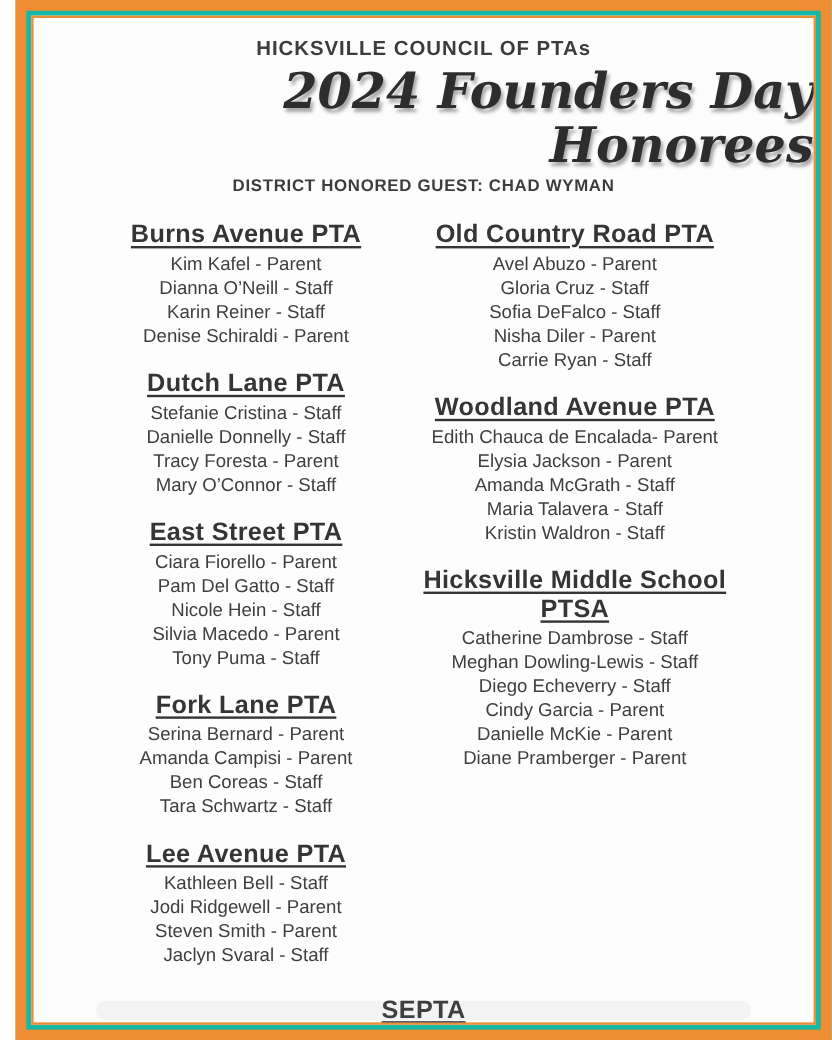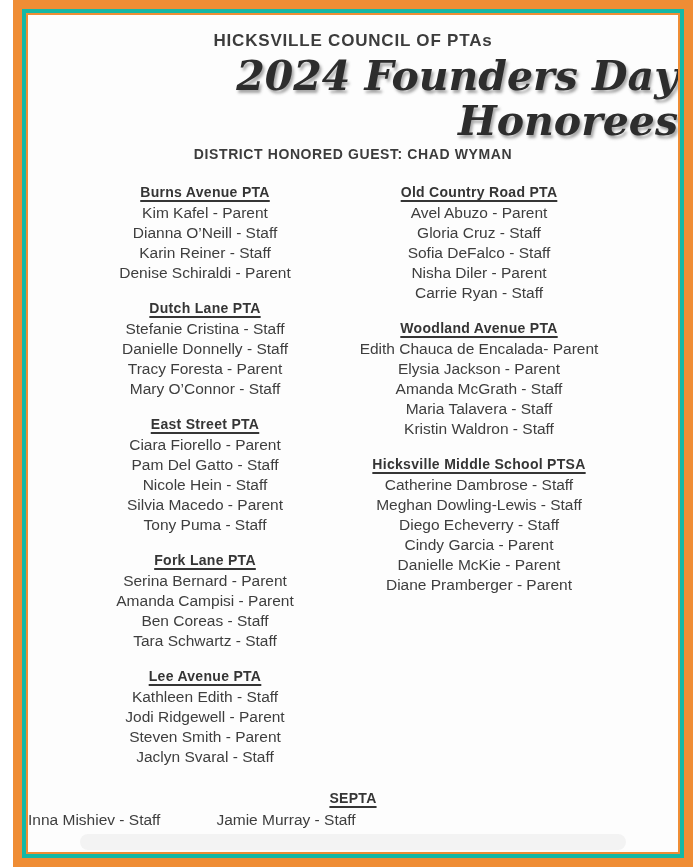--- a/index.html
+++ b/index.html
@@ -44,21 +44,21 @@
     color: #3c3c3c; margin-top: 2px;
   }
   .columns {
     display: flex; align-items: flex-start;
     margin-top: 22px;
     padding-left: 40px; padding-right: 62px;
   }
   .column { width: 50%; text-align: center; color: #3b3b3b; }
   .section { margin-bottom: 17px; }
   .section-title {
-    font-size: 14px; font-weight: 700;
+    font-size: 21px; font-weight: 700;
     text-decoration: underline;
     text-underline-offset: 3px;
     text-decoration-thickness: 1.5px;
     margin-bottom: 3px;
     color: #353535;
     letter-spacing: 0.3px;
   }
   .honoree { font-size: 15.5px; line-height: 20px; color: #3e3e3e; }
   .footer { text-align: center; margin-top: 6px; color: #3b3b3b; }
   .footer .section-title { margin-bottom: 4px; }
@@ -113,21 +113,21 @@
             </div>
             <div class="section">
               <div class="section-title">Fork Lane PTA</div>
               <div class="honoree">Serina Bernard - Parent</div>
               <div class="honoree">Amanda Campisi - Parent</div>
               <div class="honoree">Ben Coreas - Staff</div>
               <div class="honoree">Tara Schwartz - Staff</div>
             </div>
             <div class="section">
               <div class="section-title">Lee Avenue PTA</div>
-              <div class="honoree">Kathleen Edith - Staff</div>
+              <div class="honoree">Kathleen Bell - Staff</div>
               <div class="honoree">Jodi Ridgewell - Parent</div>
               <div class="honoree">Steven Smith - Parent</div>
               <div class="honoree">Jaclyn Svaral - Staff</div>
             </div>
           </div>
         <div class="column" id="right-column">
             <div class="section">
               <div class="section-title">Old Country Road PTA</div>
               <div class="honoree">Avel Abuzo - Parent</div>
               <div class="honoree">Gloria Cruz - Staff</div>

